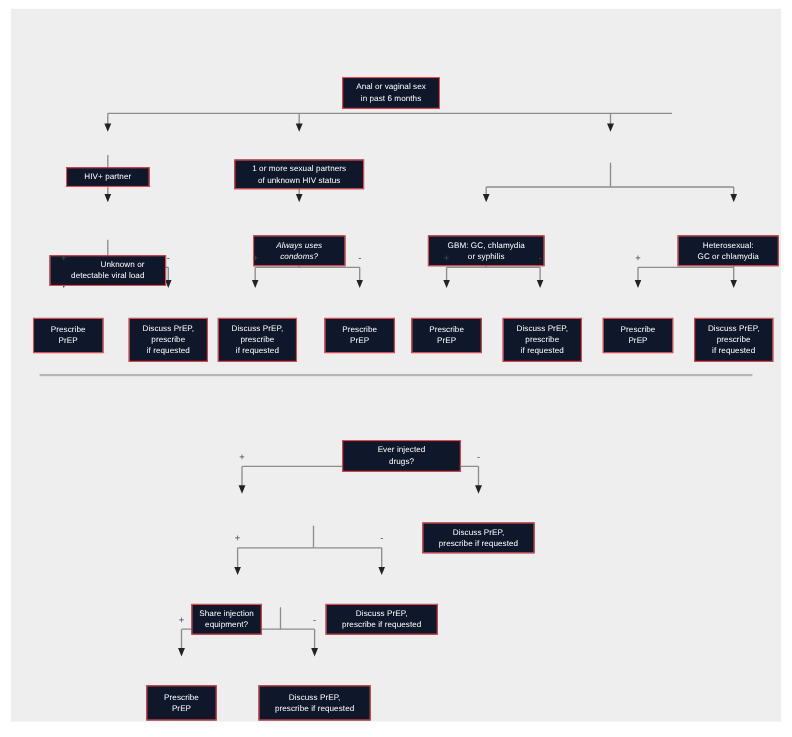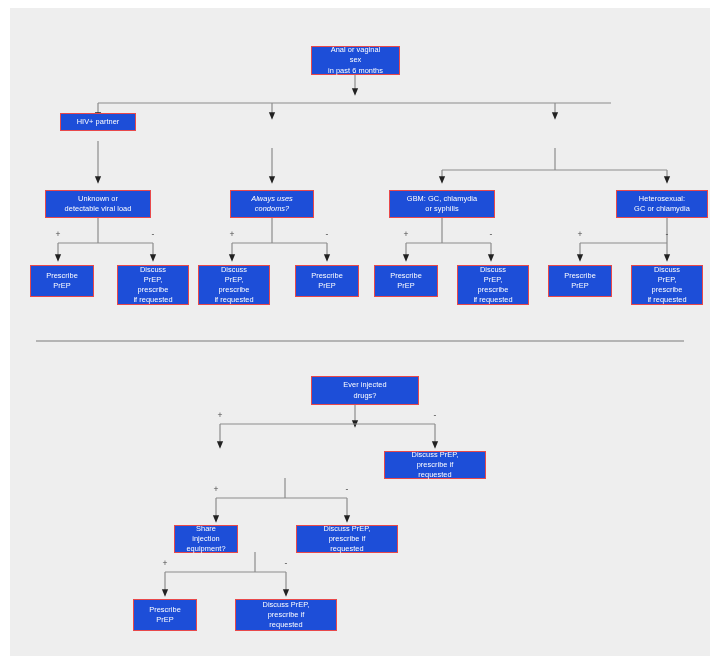--- a/index.html
+++ b/index.html
@@ -24,32 +24,33 @@
   .svg-layer {
     position: absolute;
     left: 0;
     top: 0;
     width: 700px;
     height: 648px;
   }
   .node {
     position: absolute;
     box-sizing: border-box;
-    background: #1d4ed8;
+    background: #0f172a;
     border: 1.5px solid #e8484a;
     color: #ffffff;
     font-size: 7.4px;
     line-height: 10.2px;
     text-align: center;
     display: flex;
     align-items: center;
     justify-content: center;
     letter-spacing: 0.05px;
-    padding: 2px 14px;
+    padding: 2px 3px;
     white-space: pre-line;
+    margin-top: 24px;
   }
   .branch-label {
     position: absolute;
     color: #4a4a4a;
     font-size: 8.5px;
     line-height: 9px;
     font-family: "Liberation Sans", sans-serif;
     text-align: center;
     width: 14px;
   }
@@ -123,25 +124,27 @@
       <path d="M155,564 L155,585" marker-end="url(#arrow)"></path>
       <path d="M276,564 L276,585" marker-end="url(#arrow)"></path>
     </g>
   </svg>
 
   <div class="divider" style="left:26px; top:332px; width:648px;"></div>
 
   <div class="node" style="left:301px; top:38px; width:89px; height:29px;">Anal or vaginal sex
 in past 6 months</div>
 
-  <div class="node" style="left:50px; top:105px; width:76px; height:18px;">HIV+ partner</div>
-
-
-
-  <div class="node" style="left:35px; top:182px; width:106px; height:28px;">Unknown or
+  <div class="node" style="left:50px; top:120px; width:76px; height:18px;">HIV+ partner</div>
+
+  <div class="node" style="left:203px; top:113px; width:118px; height:27px;">1 or more sexual partners
+of unknown HIV status</div>
+
+
+  <div class="node" style="left:35px; top:200px; width:106px; height:28px;text-align:right;">Unknown or
 detectable viral load</div>
 
   <div class="node" style="left:220px; top:182px; width:84px; height:28px;font-style:italic;">Always uses
 condoms?</div>
 
   <div class="node" style="left:379px; top:182px; width:106px; height:28px;">GBM: GC, chlamydia
 or syphilis</div>
 
   <div class="node" style="left:606px; top:182px; width:92px; height:28px;">Heterosexual:
 GC or chlamydia</div>

